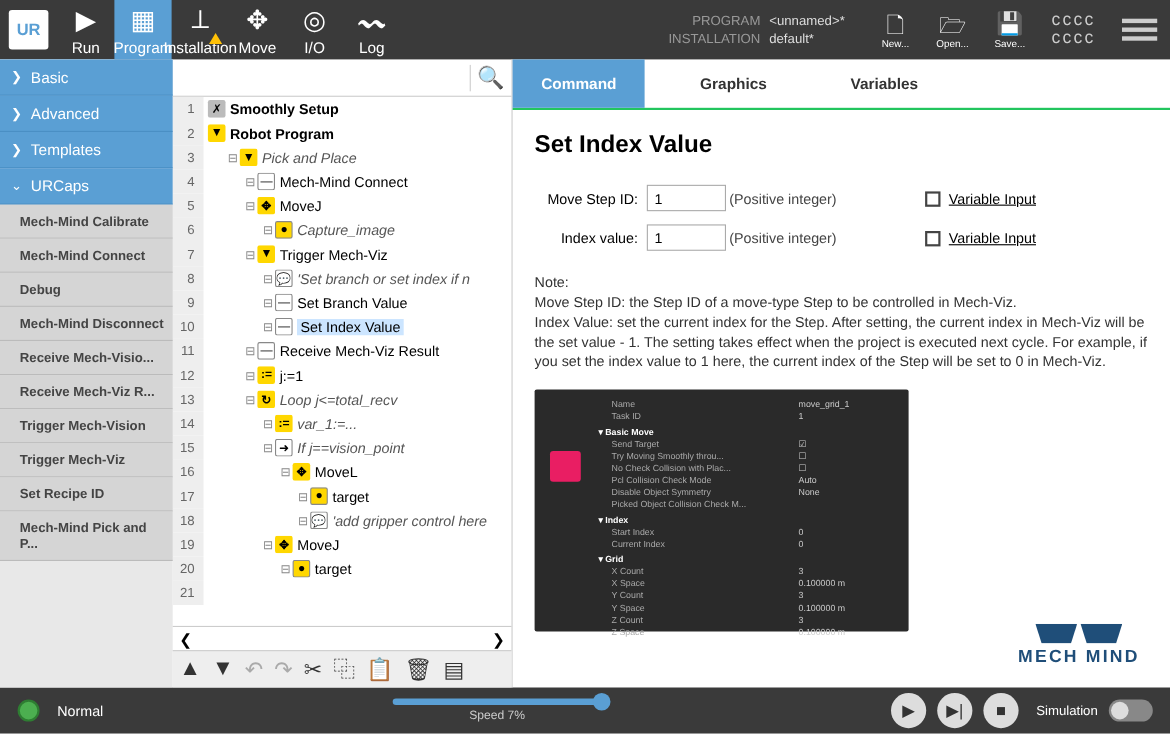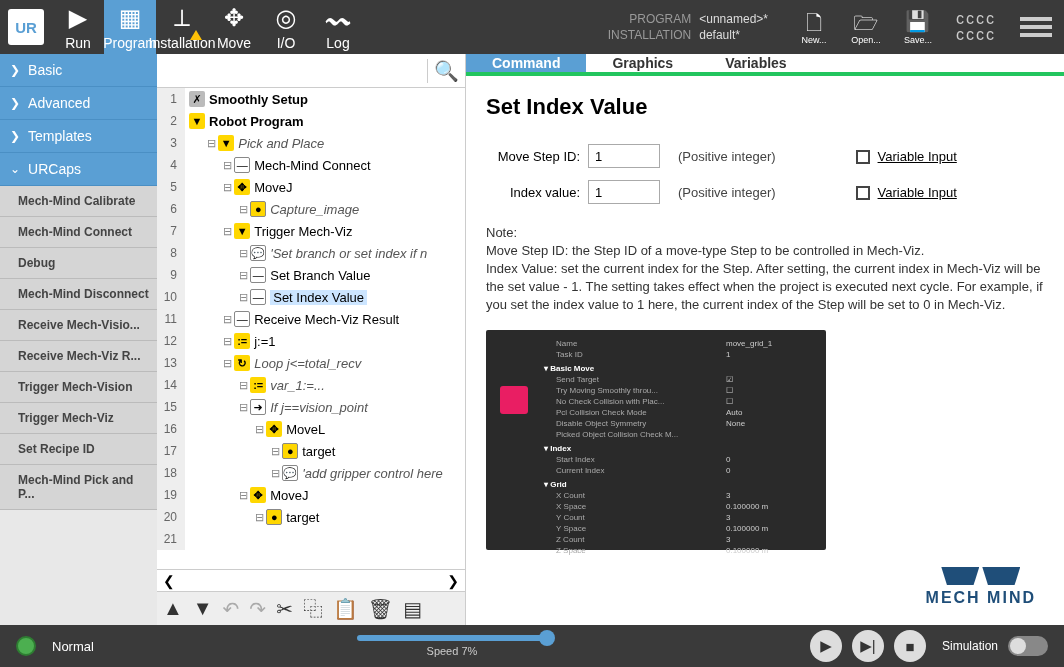--- a/index.html
+++ b/index.html
@@ -40,29 +40,29 @@
 .nodelabel { }
 .nodelabel.bold { font-weight: bold; }
 .nodelabel.italic { font-style: italic; color: #555; }
 .nodelabel.selected { background: #cce5ff; padding: 0 3px; }
 .branch { color: #888; margin: 0 2px; font-size: 11px; }
 .hscroll { height: 22px; border-top: 1px solid #ccc; display: flex; align-items: center; justify-content: space-between; padding: 0 6px; font-size: 14px; }
 .toolrow { height: 34px; border-top: 1px solid #ccc; background: #eee; display: flex; align-items: center; padding: 0 6px; gap: 10px; }
 .toolbtn { font-size: 20px; cursor: pointer; color: #333; }
 .toolbtn.dim { color: #aaa; }
 .rightpane { flex: 1; display: flex; flex-direction: column; }
-.tabrow { height: 22px; display: flex; border-bottom: 4px solid #22c55e; }
+.tabrow { height: 46px; display: flex; border-bottom: 2px solid #22c55e; gap: 24px; }
 .tab { padding: 0 26px; display: flex; align-items: center; font-size: 14px; font-weight: bold; cursor: pointer; color: #333; }
 .tab.active { background: #5a9fd4; color: #fff; }
 .content { flex: 1; padding: 18px 20px; overflow: hidden; }
 .content h2 { font-size: 22px; margin-bottom: 24px; }
 .formrow { display: flex; align-items: center; margin-bottom: 12px; font-size: 13px; }
 .formrow .flabel { width: 94px; text-align: right; margin-right: 8px; }
 .formrow input[type=text] { width: 72px; height: 24px; border: 1px solid #aaa; padding: 0 6px; font-size: 13px; }
-.hint { margin-left: 18px; color: #444; }
+.hint { margin-left: 3px; color: #444; }
 .chkcol { margin-left: 80px; display: flex; align-items: flex-end; text-decoration: underline; }
 .chkcol .cbox { width: 14px; height: 14px; border: 2px solid #444; margin-right: 8px; }
 .note { font-size: 13px; color: #333; line-height: 18px; margin-top: 20px; }
 .previewimg { margin-top: 16px; width: 340px; height: 220px; background: #2a2a2a; border-radius: 2px; padding: 8px 10px; color: #aaa; font-size: 8px; position: relative; }
 .previewimg .prow { display: flex; justify-content: space-between; padding: 1px 0 1px 60px; }
 .previewimg .prow.h { color: #fff; font-weight: bold; padding-left: 48px; margin-top: 3px; }
 .previewimg .prow .pv { color: #ccc; width: 90px; }
 .pricon { position: absolute; left: 14px; top: 56px; width: 28px; height: 28px; background: #e91e63; border-radius: 3px; }
 .logo { position: absolute; right: 28px; bottom: 18px; text-align: center; }
 .logo .logomark { display: flex; gap: 3px; justify-content: center; margin-bottom: 4px; }

